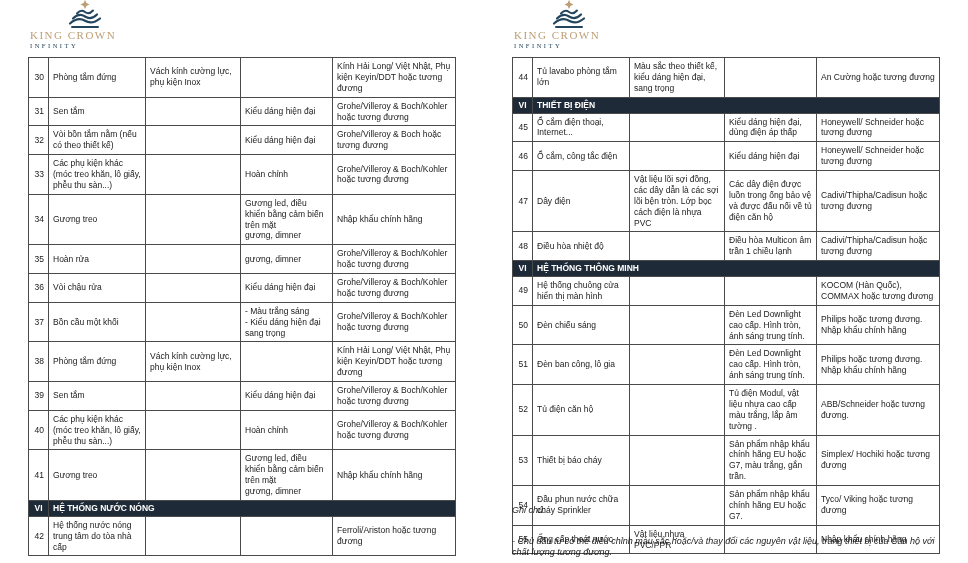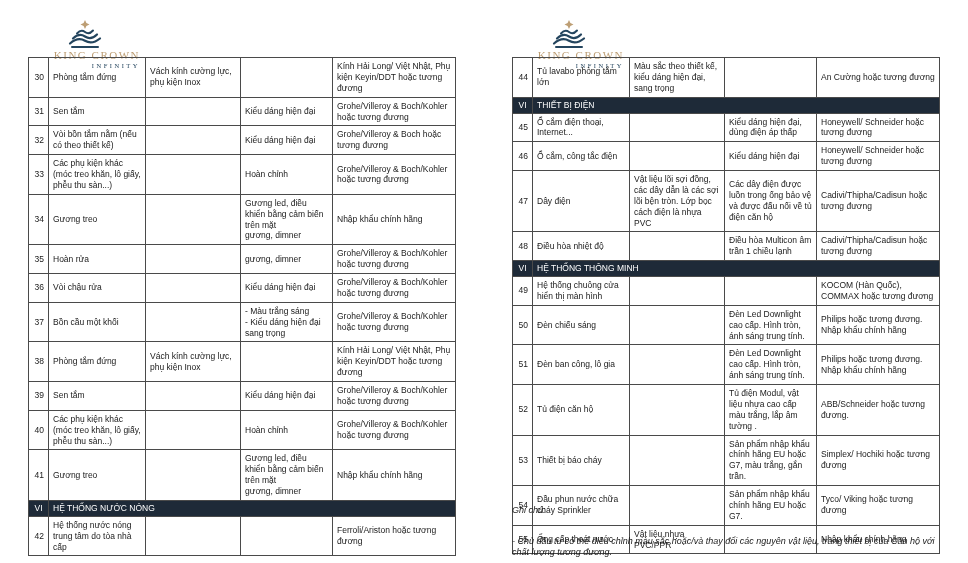--- a/index.html
+++ b/index.html
@@ -3,34 +3,34 @@
 <meta charset="utf-8">
 <style>
   * { margin:0; padding:0; box-sizing:border-box; }
   html,body { background:#ffffff; }
   body { font-family:"Liberation Sans", sans-serif; color:#1a1a1a; }
   .canvas { position:relative; width:968px; height:563px; background:#fff; overflow:hidden; }
   .page { position:absolute; top:0; width:484px; height:563px; background:#fff; }
   .page-left  { left:0; }
   .page-right { left:484px; }
 
-  .logo { position:absolute; top:20px; left:30px; width:110px; text-align:right; }
+  .logo { position:absolute; top:0; left:30px; width:110px; text-align:left; }
   .logo svg { display:block; margin:0 auto; }
   .logo-title { font-family:"Liberation Serif", serif; font-size:11px; letter-spacing:1.5px;
                 color:#bd9e74; margin-top:1px; white-space:nowrap; }
   .logo-sub   { font-family:"Liberation Serif", serif; font-size:6.5px; letter-spacing:2.5px;
                 color:#24455e; margin-top:1px; }
 
   table.spec-table { position:absolute; top:57px; left:28px; width:427px;
                      border-collapse:collapse; table-layout:fixed; }
   table.spec-table td { border:1px solid #4a4a4a; font-size:8.5px; line-height:1.28;
                         padding:3px 4px; vertical-align:middle; word-wrap:break-word; }
   td.cell-no   { text-align:right; }
   td.cell-spec, td.cell-desc { white-space:pre-line; }
-  tr.section-row td { background:#1e2a38; color:#ffffff; font-weight:normal; padding:2px 4px; }
+  tr.section-row td { background:#1e2a38; color:#ffffff; font-weight:bold; padding:2px 4px; }
   tr.section-row td.cell-no { text-align:center; }
   tr.merged-row td { text-align:center; font-weight:bold; padding:2px 4px; }
 
   .notes { position:absolute; left:28px; top:505px; width:430px;
            font-style:italic; font-size:9px; line-height:1.3; }
   .notes .notes-title { margin-bottom:19px; }
   .notes p { margin-bottom:19px; }
 </style>
 </head>
 <body>

